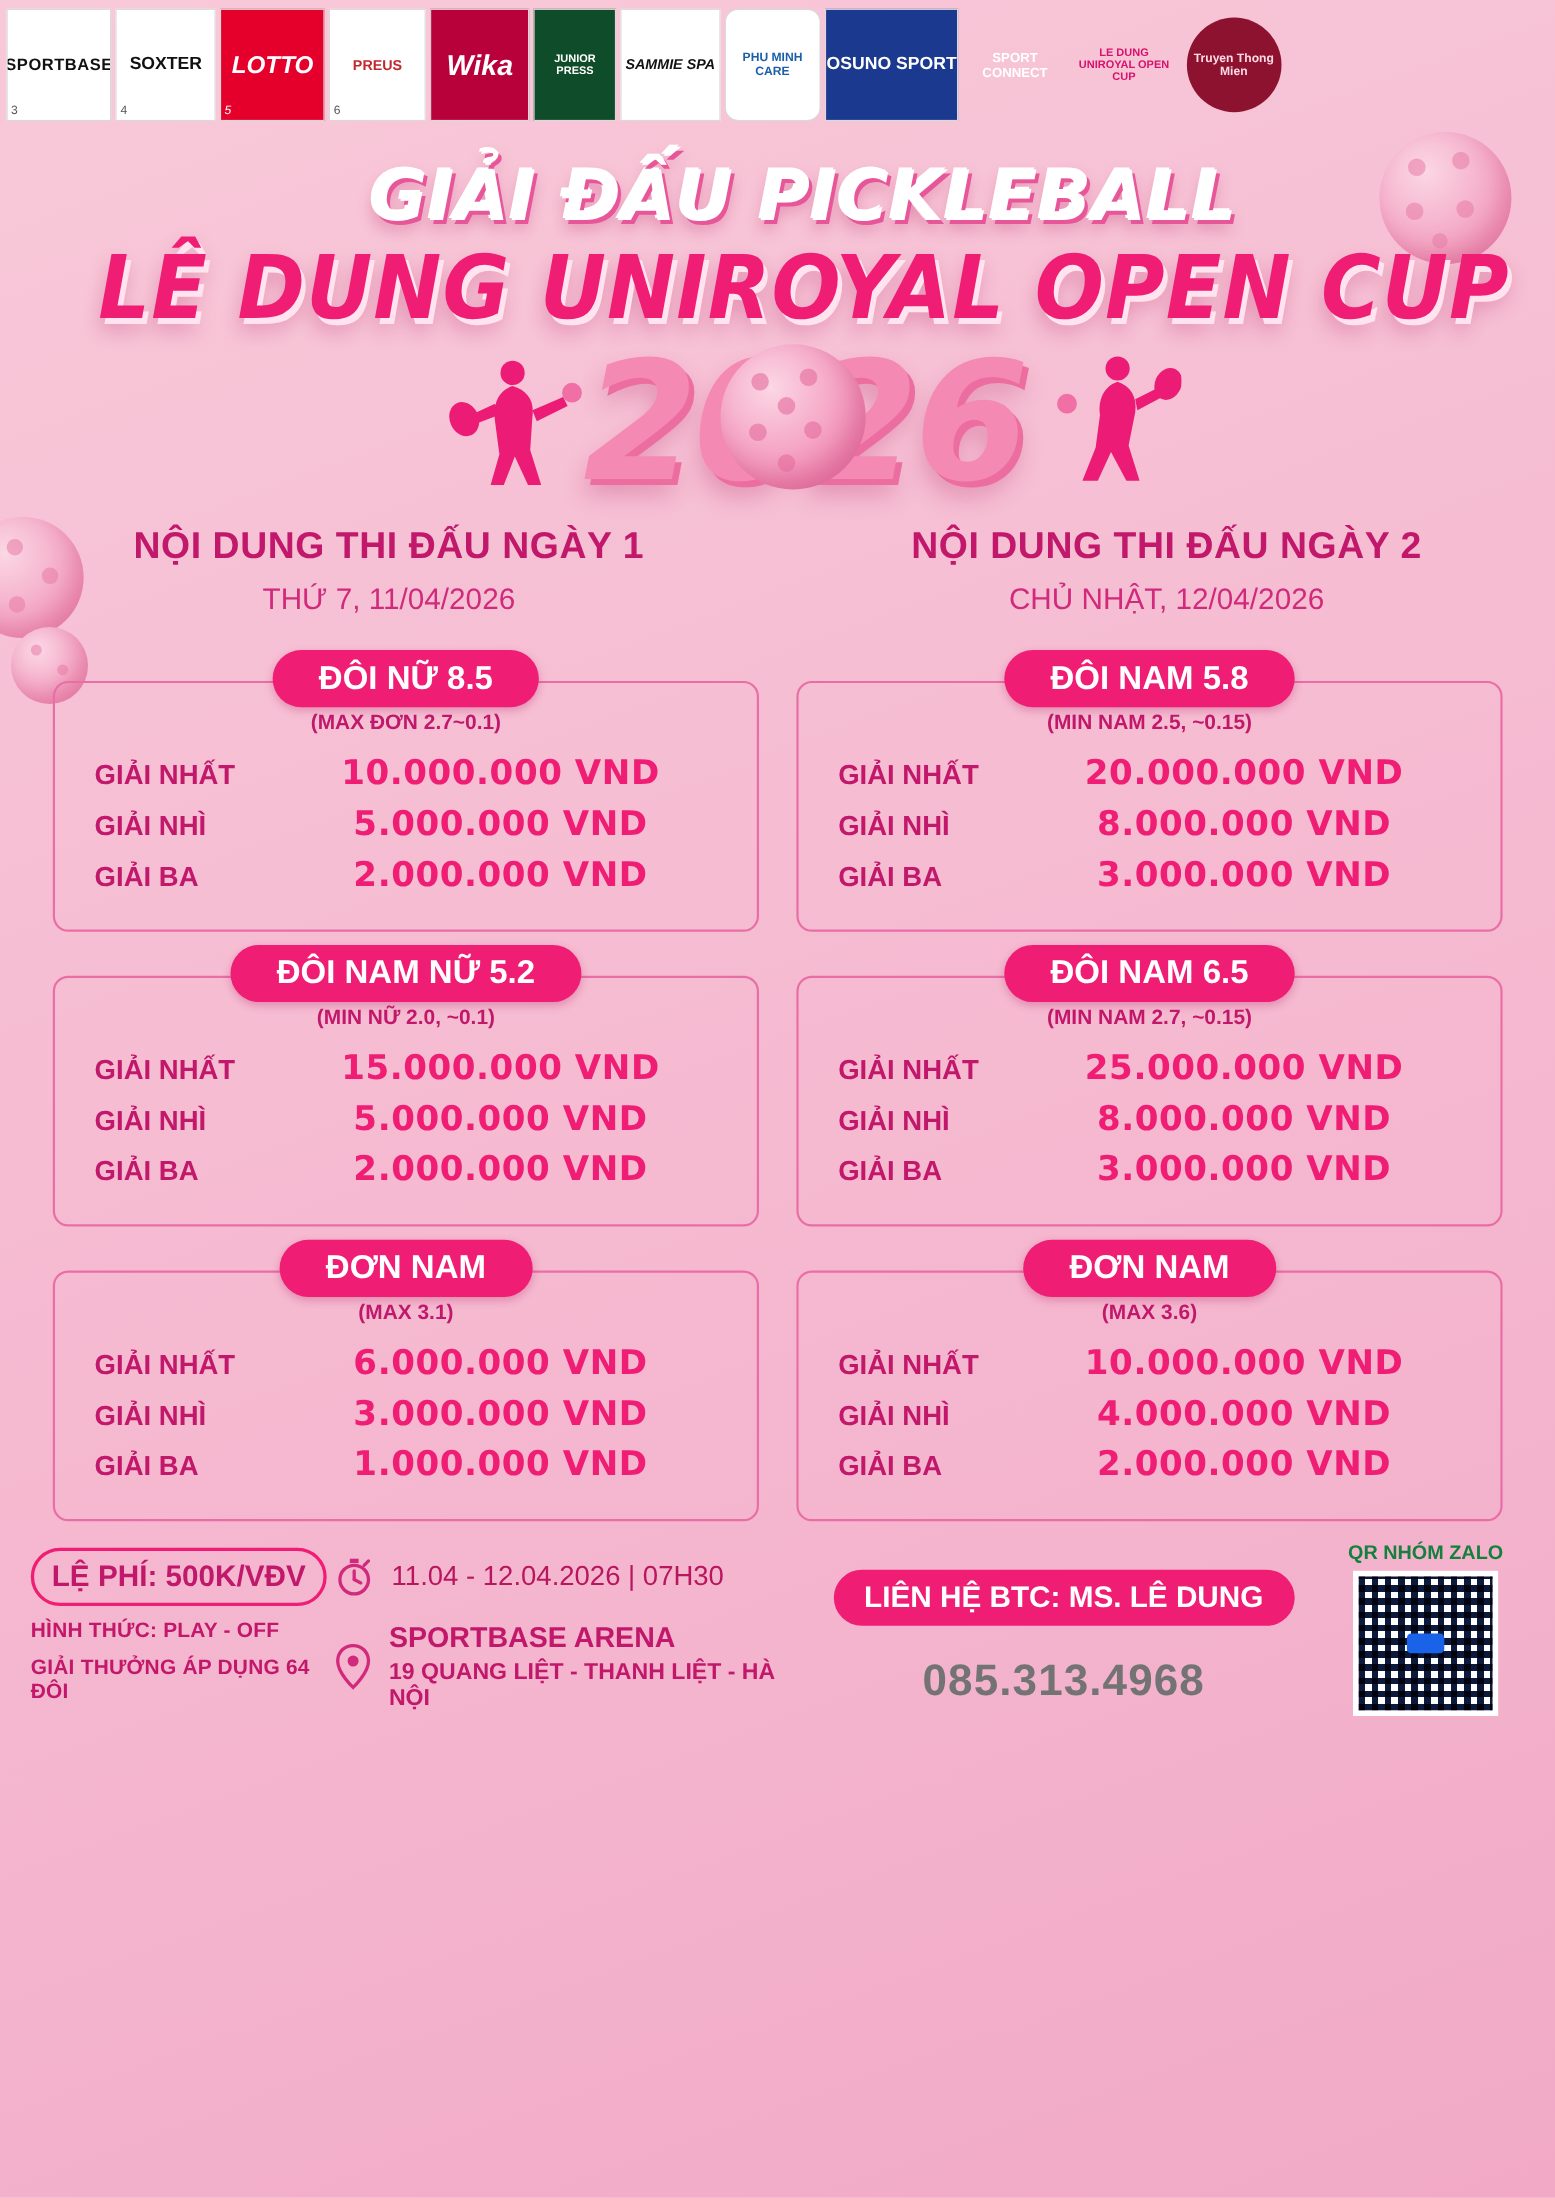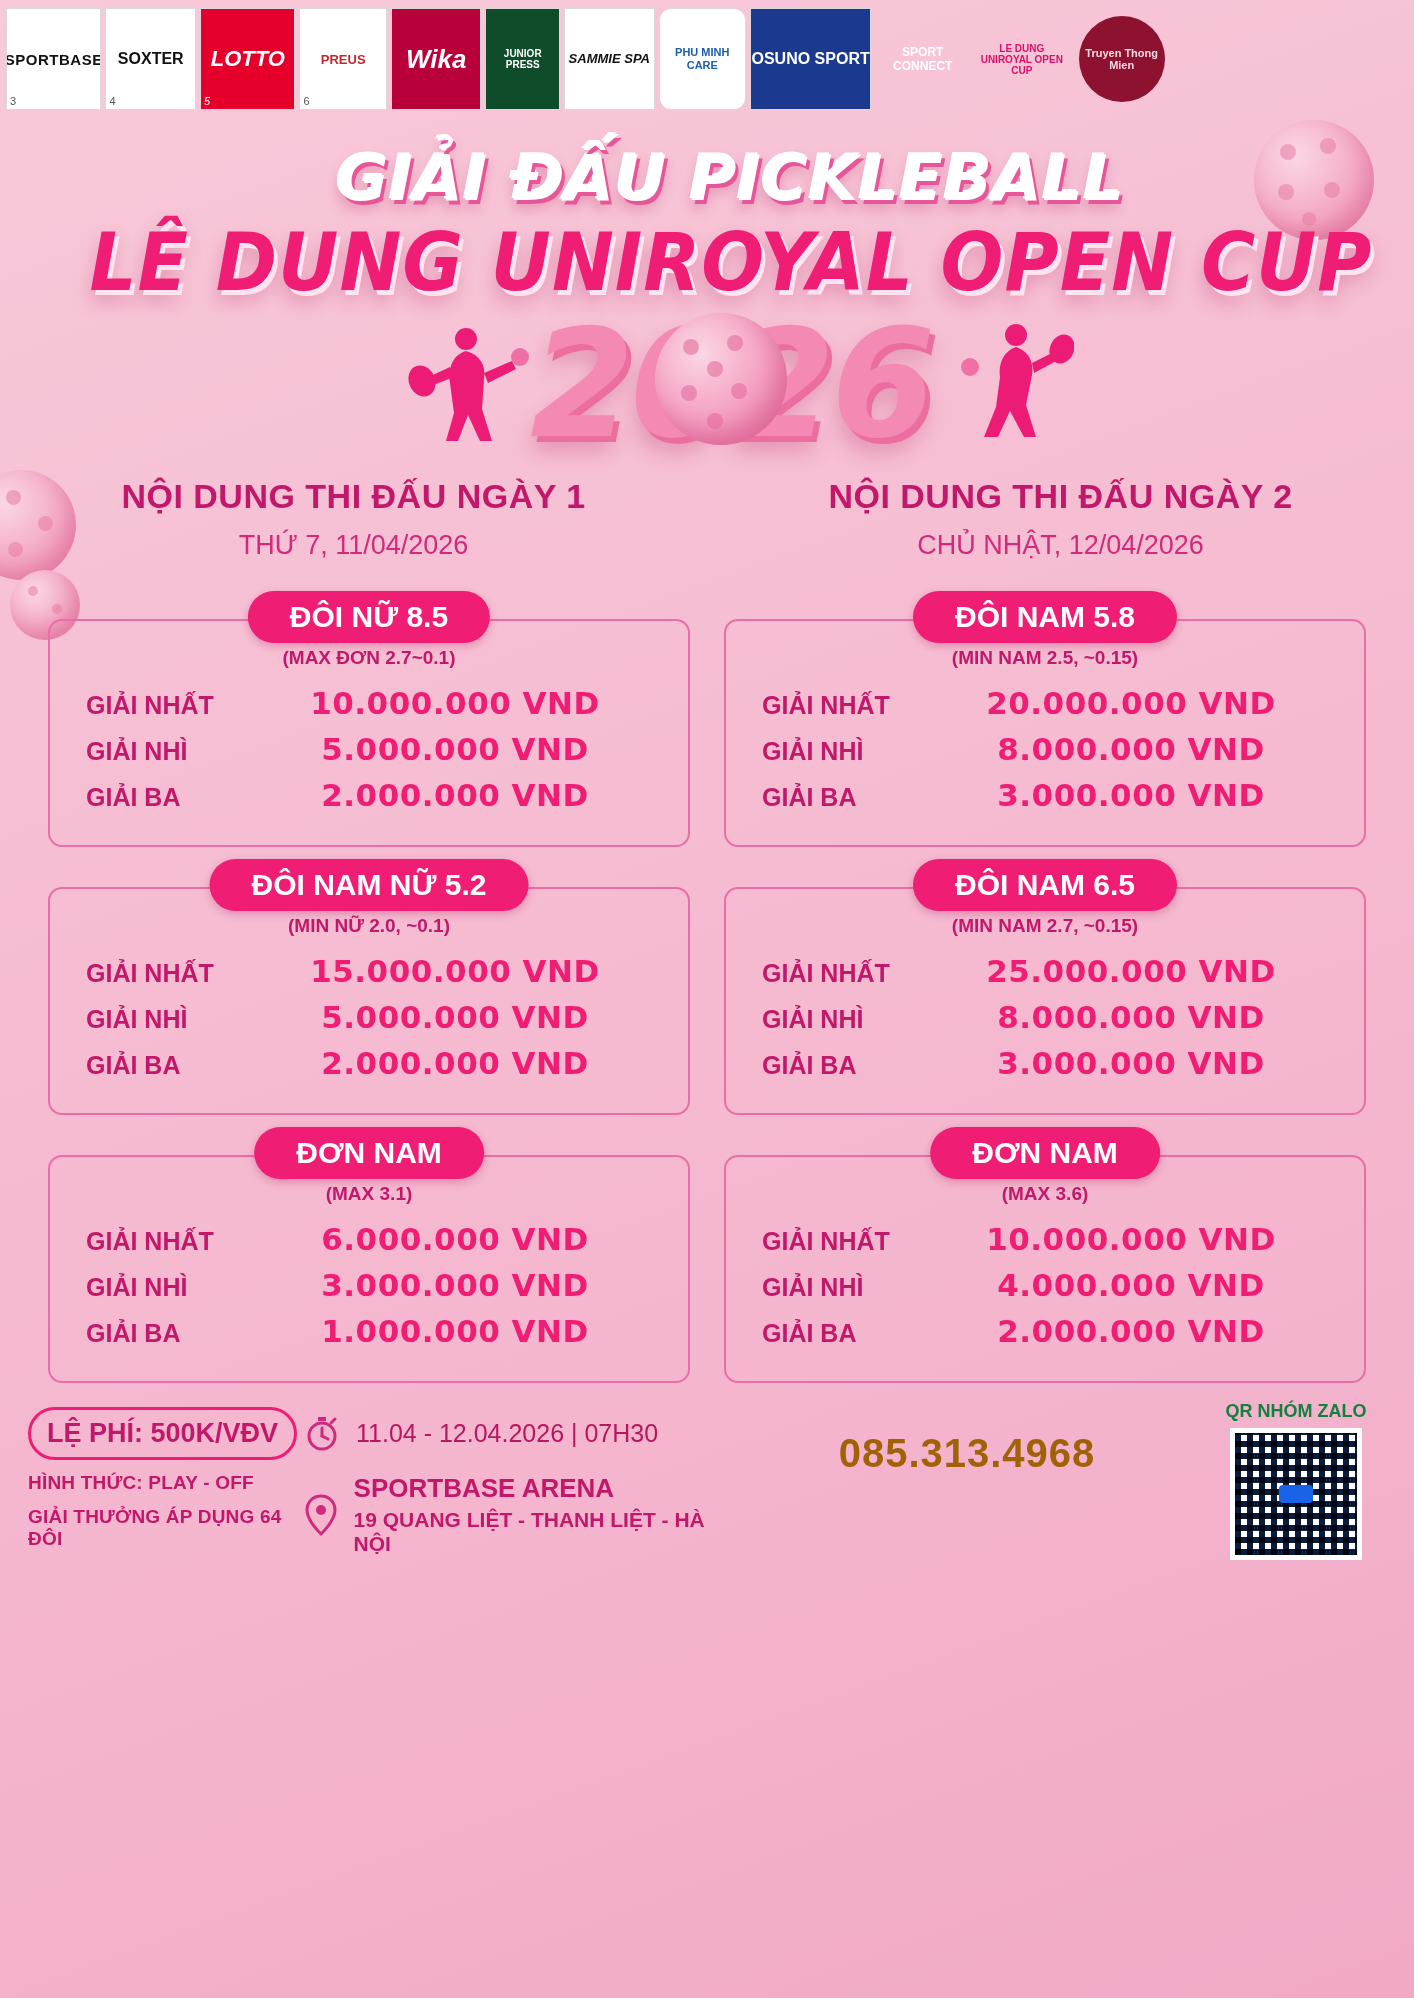--- a/index.html
+++ b/index.html
@@ -270,24 +270,24 @@
   .contact-badge {
     background: #ef1d74;
     color: #fff;
     border-radius: 30px;
     padding: 10px 28px;
     display: inline-block;
     font-size: 27px;
     font-weight: bold;
   }
   .contact-phone {
-    margin-top: 4px;
+    margin-top: 28px;
     font-size: 40px;
     font-weight: bold;
-    color: #a16207;
+    color: #737373;
     letter-spacing: 1px;
   }
   .qr-col { width: 180px; text-align: center; padding-top: 0; }
   .qr-label { font-size: 18px; font-weight: bold; color: #15803d; margin-bottom: 6px; }
   .qr {
     width: 132px; height: 132px;
     margin: 0 auto;
     background:
       repeating-linear-gradient(90deg, #0b1a3a 0 6px, #fff 6px 12px),
       repeating-linear-gradient(0deg, #0b1a3a 0 6px, #fff 6px 12px);
@@ -562,20 +562,21 @@
         </svg>
       </div>
       <div>
         <div class="info-venue">SPORTBASE ARENA</div>
         <div class="info-addr">19 QUANG LIỆT - THANH LIỆT - HÀ NỘI</div>
       </div>
     </div>
   </div>
 
   <div class="contact-col">
+    <div class="contact-badge">LIÊN HỆ BTC: MS. LÊ DUNG</div>
     <div class="contact-phone">085.313.4968</div>
   </div>
 
   <div class="qr-col">
     <div class="qr-label">QR NHÓM ZALO</div>
     <div class="qr"></div>
   </div>
 </div>
 
 </body></html>

